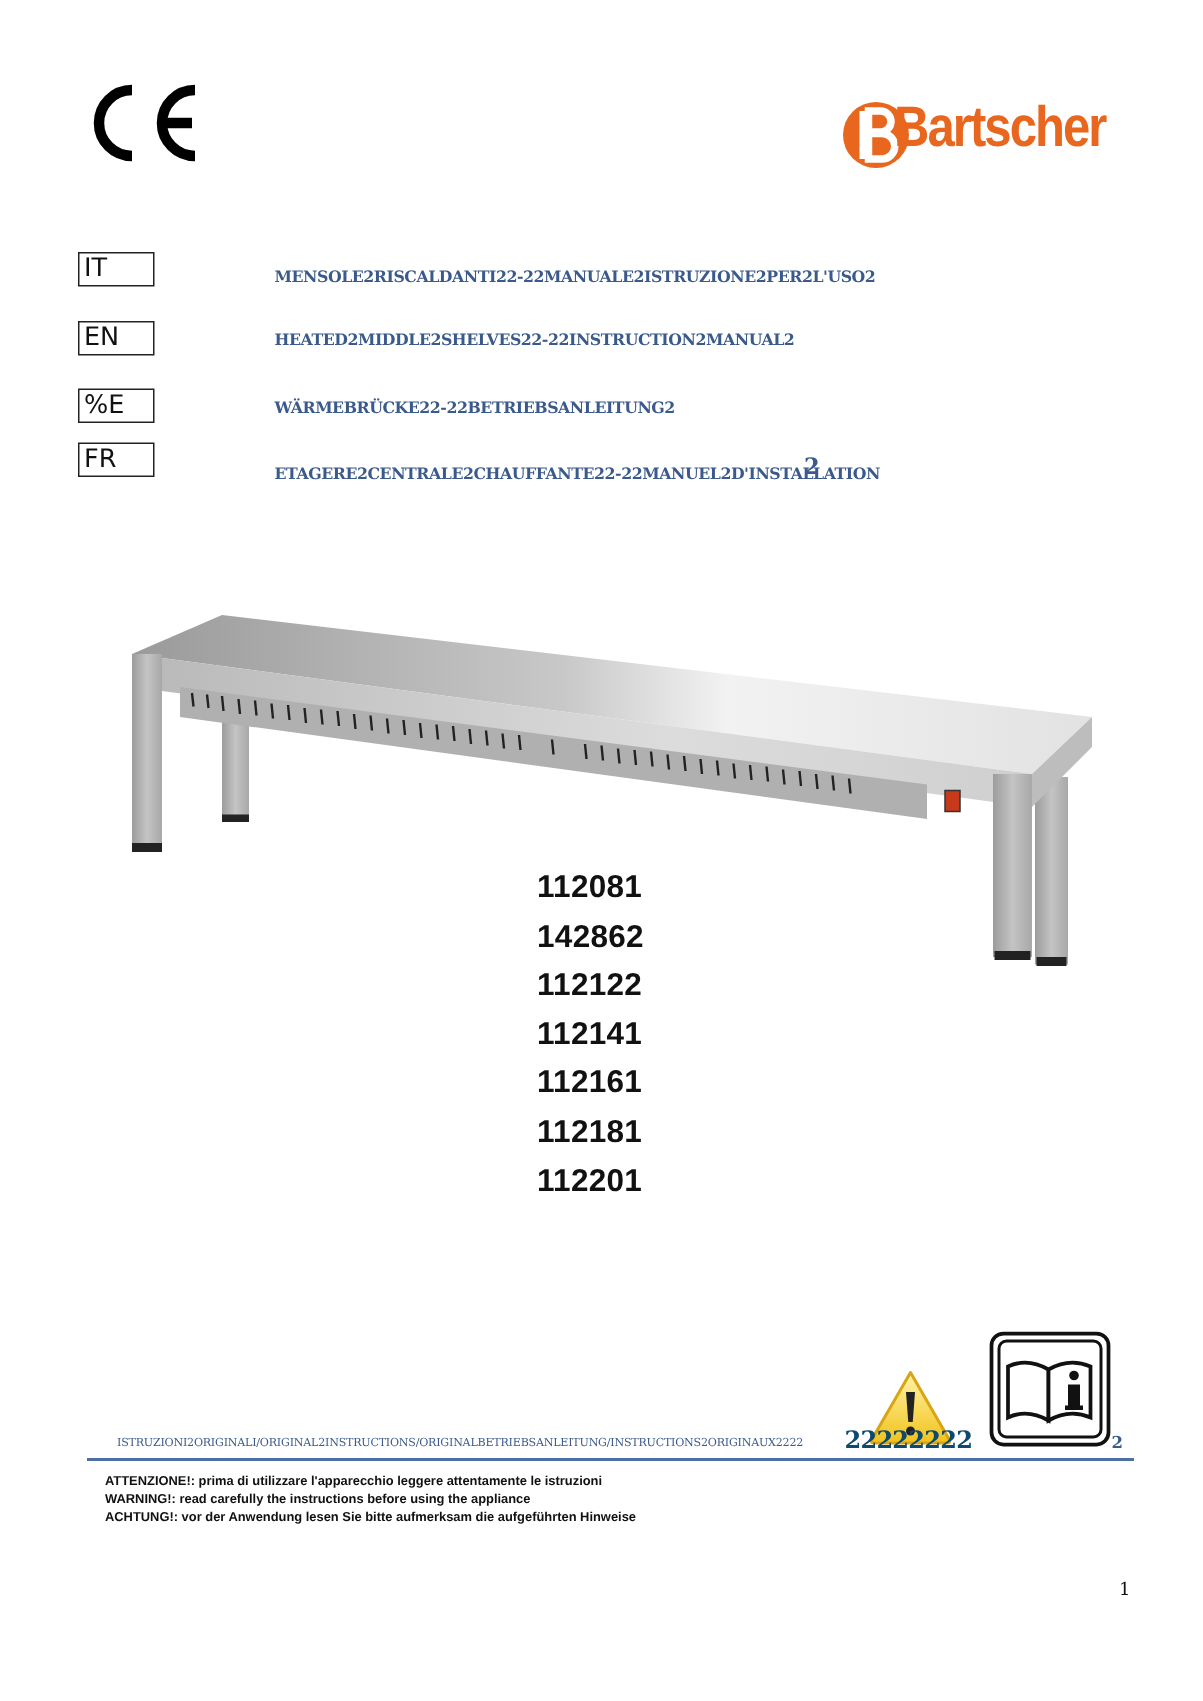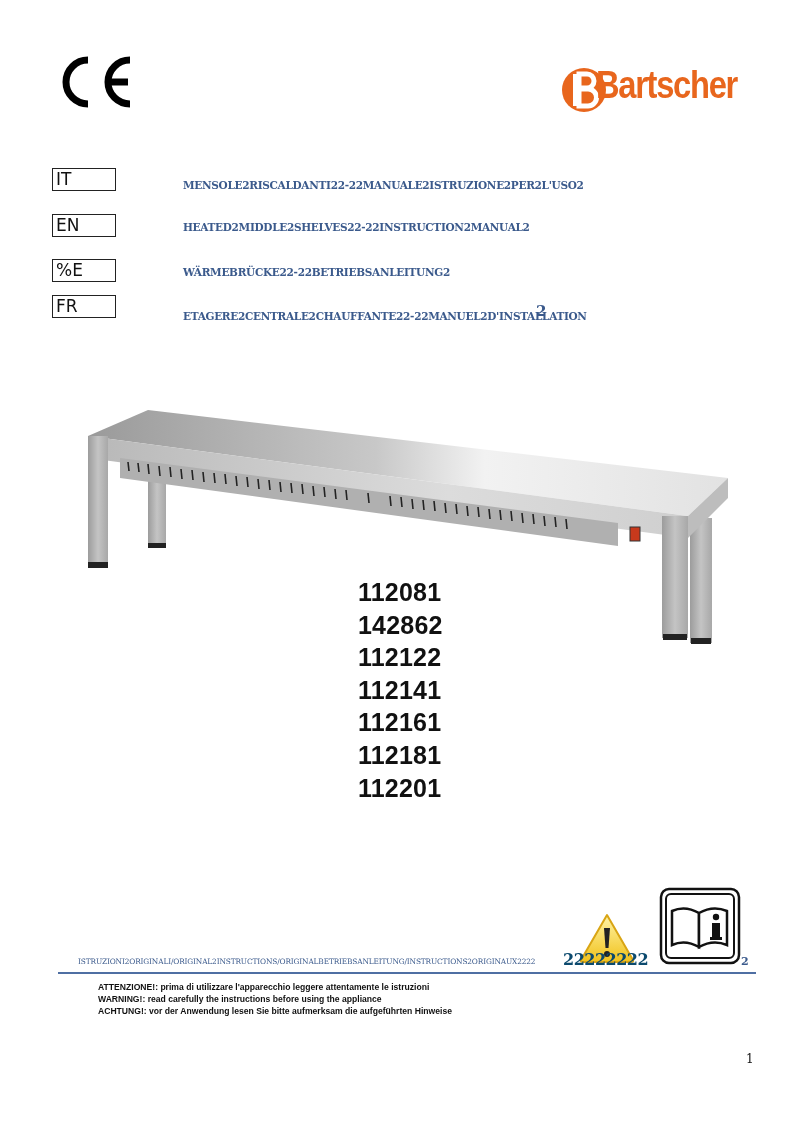--- a/index.html
+++ b/index.html
@@ -3,37 +3,37 @@
 <meta charset="utf-8">
 <style>
   html, body { margin:0; padding:0; background:#ffffff; }
   body { width:802px; height:1134px; position:relative; overflow:hidden; font-family:"Liberation Sans", sans-serif; }
   .abs { position:absolute; }
 
   .ce-mark { left:58px; top:54px; width:78px; height:56px; }
   .logo { left:560px; top:60px; width:176px; height:56px; }
   .logo-text { position:absolute; left:36px; top:4px; font-family:"Liberation Sans", sans-serif; font-weight:bold; font-size:38px; color:#e8661d; letter-spacing:-1.5px; transform:scaleX(0.86); transform-origin:left top; }
 
-  .lang-box { left:52px; width:64px; height:23px; border:1px solid #222; box-sizing:border-box; font-family:"DejaVu Sans", sans-serif; font-size:17px; line-height:21px; padding-left:3px; color:#111; }
+  .lang-box { left:52px; width:51px; height:23px; border:1px solid #222; box-sizing:border-box; font-family:"DejaVu Sans", sans-serif; font-size:17px; line-height:21px; padding-left:3px; color:#111; }
   .lang-title { left:145px; font-family:"DejaVu Serif", serif; font-weight:bold; font-size:10.5px; color:#3b5a8c; letter-spacing:-0.3px; white-space:nowrap;margin-left:38px; }
   .stray-2 { left:536px; top:302px; font-family:"DejaVu Serif", serif; font-weight:bold; font-size:15px; color:#3b5a8c; }
 
   .product { left:88px; top:398px; width:640px; height:300px; }
 
   .models { left:358px; top:576px; }
-  .model { font-family:"Liberation Sans", sans-serif; font-weight:bold; font-size:25px; line-height:32.6px; color:#111; letter-spacing:0.2px; }
+  .model { font-family:"Liberation Sans", sans-serif; font-weight:bold; font-size:21px; line-height:32.6px; color:#111; letter-spacing:0.2px; }
 
   .footer-line-text { left:78px; top:957px; font-family:"DejaVu Serif", serif; font-weight:normal; font-size:7.4px; color:#3b5a8c; white-space:nowrap; letter-spacing:-0.15px; }
   .footer-2s { left:563px; top:950px; font-family:"DejaVu Serif", serif; font-weight:bold; font-size:16px; color:#0c4a6e; letter-spacing:-0.5px; }
   .footer-end2 { left:741px; top:955px; font-family:"DejaVu Serif", serif; font-weight:bold; font-size:11px; color:#3b5a8c; }
   .rule { left:58px; top:972px; width:698px; height:2px; background:#4f6fa3; }
   .warn-icon { left:578px; top:912px; width:58px; height:52px; }
   .manual-icon { left:659px; top:887px; width:82px; height:78px; }
 
-  .warnings { left:70px; top:981px; font-family:"Liberation Sans", sans-serif; font-weight:bold; font-size:8.6px; line-height:12.2px; color:#111;margin-left:28px; }
+  .warnings { left:70px; top:981px; font-family:"Liberation Sans", sans-serif; font-weight:bold; font-size:8.6px; line-height:12.2px; color:#111; }
   .page-number { left:746px; top:1052px; font-family:"DejaVu Serif", serif; font-size:12px; color:#111; }
 </style>
 </head>
 <body>
 
 <div class="abs ce-mark">
   <svg width="78" height="56" viewBox="0 0 78 56">
     <path d="M30 6 A22 22 0 1 0 30 50" fill="none" stroke="#000" stroke-width="7"></path>
     <path d="M72 6 A22 22 0 1 0 72 50" fill="none" stroke="#000" stroke-width="7"></path>
     <line x1="52" y1="28" x2="70" y2="28" stroke="#000" stroke-width="7"></line>

